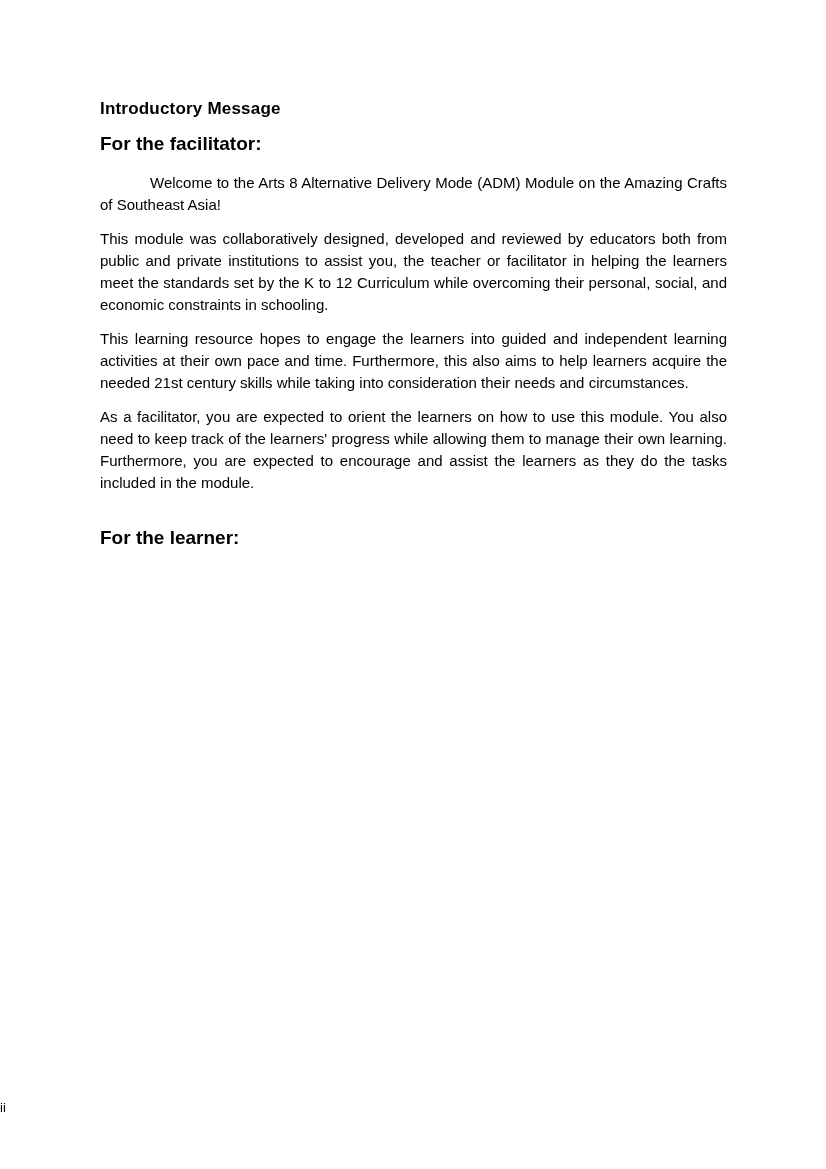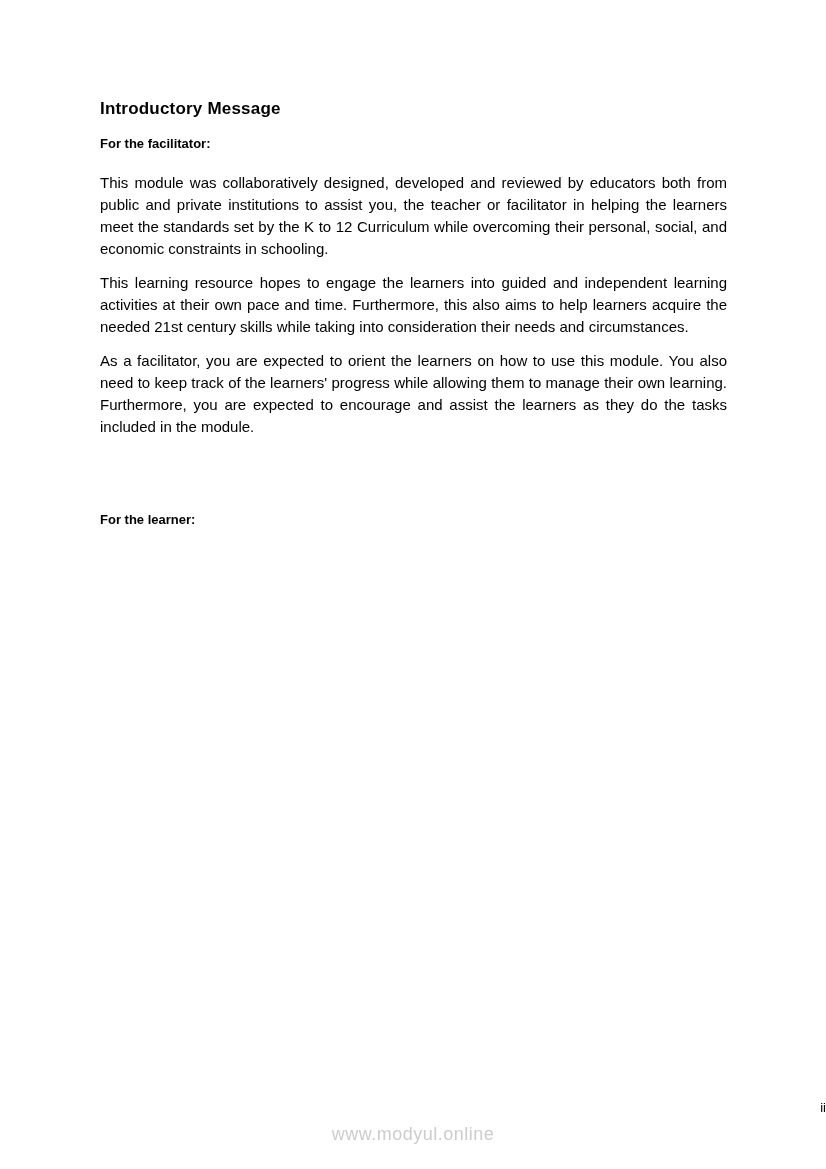--- a/index.html
+++ b/index.html
@@ -32,43 +32,43 @@
     width: 627px;
   }
   h1.doc-title {
     font-size: 17px;
     font-weight: bold;
     line-height: 22px;
     margin: 0 0 14px 0;
     letter-spacing: 0.2px;
   }
   h2.section-heading {
-    font-size: 13px;
+    font-size: 19px;
     font-weight: bold;
     line-height: 20px;
     margin: 0 0 18px 0;
   }
   h2.section-heading.second {
-    margin-top: 72px;
+    margin-top: 34px;
   }
   p.para {
     font-size: 15px;
     line-height: 22px;
     text-align: justify;
     margin: 0 0 12px 0;
   }
   p.para.indent {
     text-indent: 50px;
   }
   .page-number {
     position: absolute;
     top: 1100px;
     left: 0;
     width: 100%;
-    text-align: right;
+    text-align: left;
     font-size: 13px;
     line-height: 16px;
     color: var(--text-color);
   }
   .watermark {
     position: absolute;
     top: 1124px;
     left: 0;
     width: 100%;
     text-align: center;
@@ -81,29 +81,29 @@
 </head>
 <body>
 
 <div class="page">
   <div class="content">
 
     <h1 class="doc-title">Introductory Message</h1>
 
     <h2 class="section-heading">For the facilitator:</h2>
 
+    <p class="para indent">Welcome to the Arts 8 Alternative Delivery Mode (ADM) Module on the Amazing Crafts of Southeast Asia!</p>
 
     <p class="para">This module was collaboratively designed, developed and reviewed by educators both from public and private institutions to assist you, the teacher or facilitator in helping the learners meet the standards set by the K to 12 Curriculum while overcoming their personal, social, and economic constraints in schooling.</p>
 
     <p class="para">This learning resource hopes to engage the learners into guided and independent learning activities at their own pace and time. Furthermore, this also aims to help learners acquire the needed 21st century skills while taking into consideration their needs and circumstances.</p>
 
     <p class="para">As a facilitator, you are expected to orient the learners on how to use this module. You also need to keep track of the learners' progress while allowing them to manage their own learning. Furthermore, you are expected to encourage and assist the learners as they do the tasks included in the module.</p>
 
     <h2 class="section-heading second">For the learner:</h2>
 
 
 
   </div>
 
   <div class="page-number">ii</div>
 
-  <div class="watermark">www.modyul.online</div>
 </div>
 
 </body></html>

